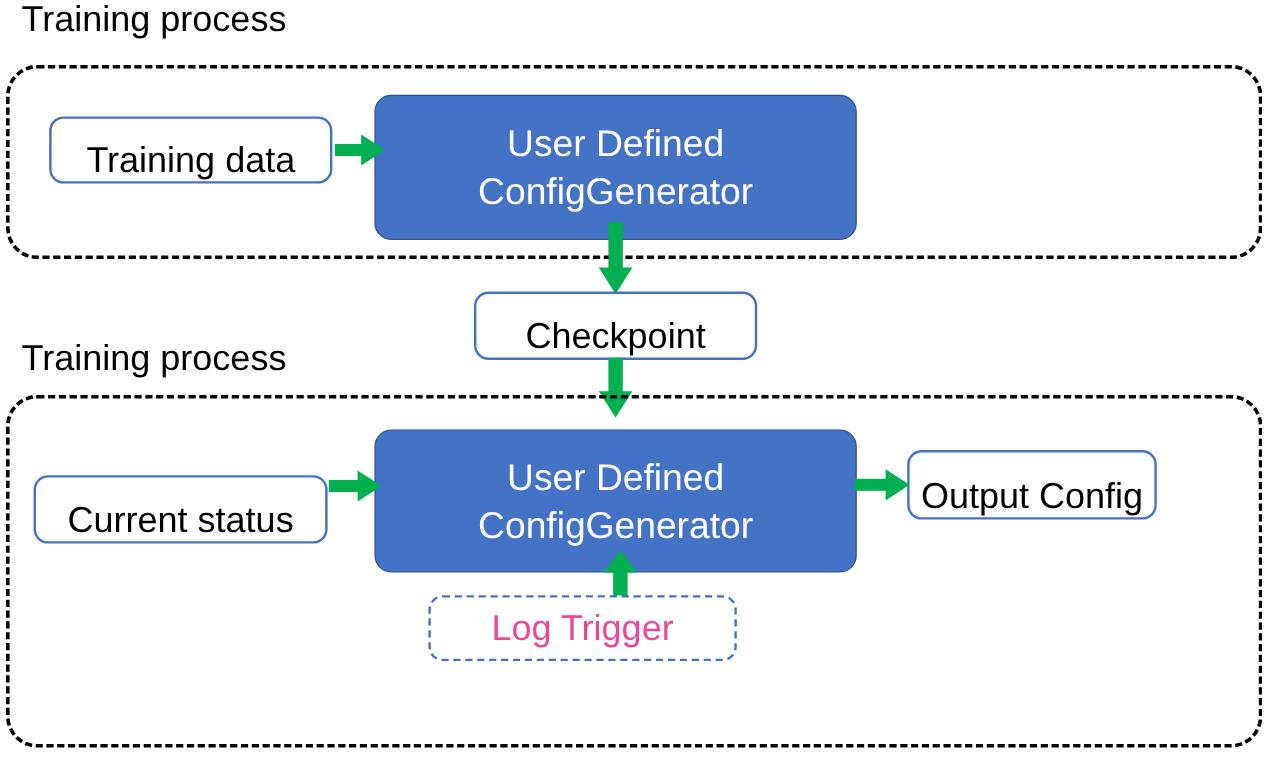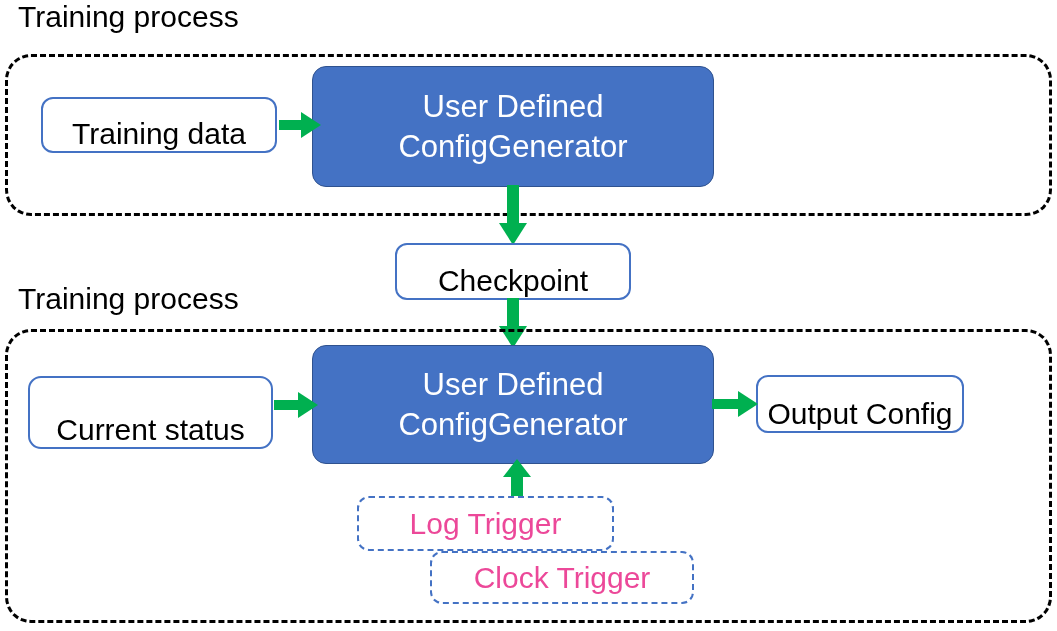--- a/index.html
+++ b/index.html
@@ -47,38 +47,39 @@
     border-radius: 12px;
     display: flex;
     align-items: flex-end;
     justify-content: center;
     color: #000000;
     font-size: 30px;
     white-space: nowrap;
   }
   #node-training-data { left: 41px; top: 97px; width: 236px; height: 56px; }
   #node-checkpoint    { left: 395px; top: 243px; width: 236px; height: 57px; }
-  #node-current-status{ left: 28px; top: 376px; width: 245px; height: 73px; border-radius: 13px; }
+  #node-current-status{ left: 28px; top: 396px; width: 245px; height: 57px; }
   #node-output-config { left: 756px; top: 375px; width: 208px; height: 58px; }
 
   
   .node-blue {
     position: absolute;
     box-sizing: border-box;
     background: #4472C4;
     border: 1px solid #2F528F;
     border-radius: 14px;
     display: flex;
     flex-direction: column;
     align-items: center;
     justify-content: center;
     color: #ffffff;
     font-size: 31px;
     line-height: 1.28;
     text-align: center;
+    margin-top: 13px;
   }
   #node-generator-training { left: 312px; top: 66px; width: 402px; height: 121px; }
   #node-generator-inference{ left: 312px; top: 345px; width: 402px; height: 119px; }
 
   
   .node-trigger {
     position: absolute;
     box-sizing: border-box;
     background: #ffffff;
     border: 2px dashed #4472C4;
@@ -180,17 +181,14 @@
     <g fill="#00B050">
       <rect x="15" y="14" width="12" height="30"></rect>
       <polygon points="7,18 35,18 21,0"></polygon>
     </g>
   </svg>
 
   <div class="node-trigger" id="node-log-trigger">
     <span>Log Trigger</span>
   </div>
 
-  <div class="node-trigger" id="node-clock-trigger">
-    <span>Clock Trigger</span>
-  </div>
 
 </div>
 
 </body></html>

